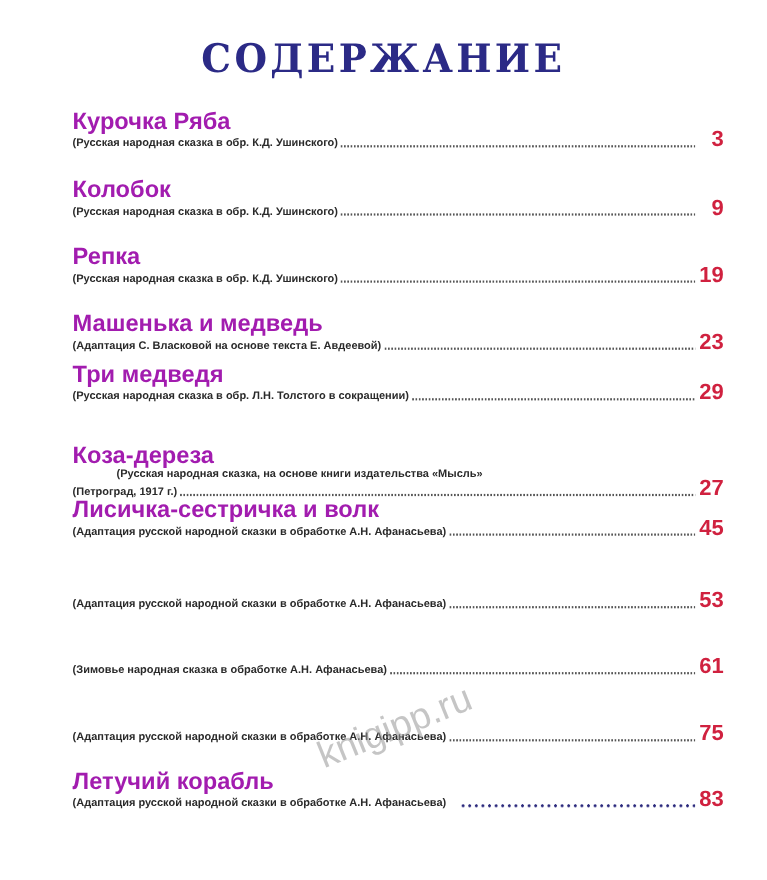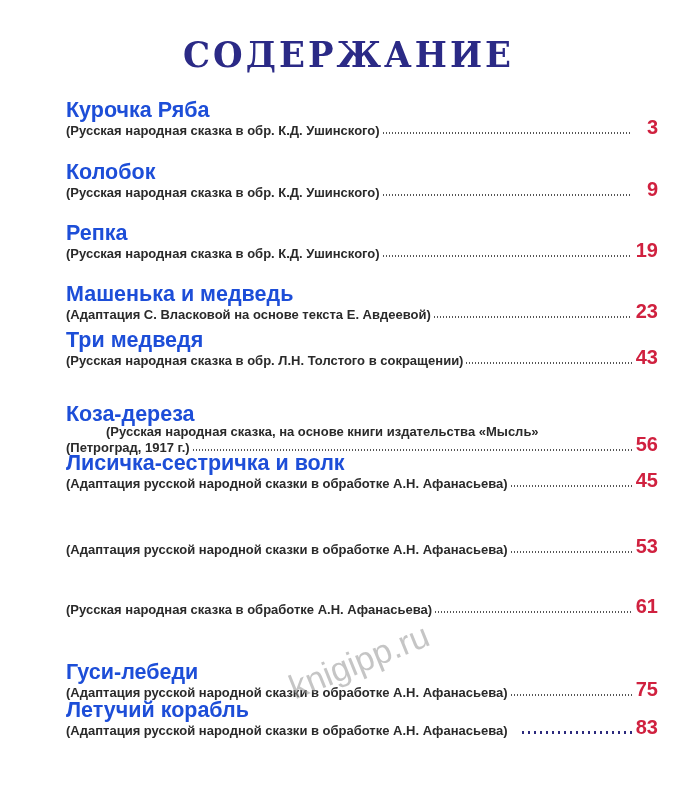--- a/index.html
+++ b/index.html
@@ -5,25 +5,25 @@
   html, body { margin:0; padding:0; background:#ffffff; }
   body { width:697px; height:800px; position:relative; overflow:hidden; font-family:"Liberation Sans", sans-serif; }
   .title {
     position:absolute; left:0; right:0; top:34px; text-align:center;
     font-family:"DejaVu Serif", serif; font-weight:bold; font-size:34px;
     letter-spacing:3px; color:#2b2a86; transform:scaleY(1.05);
   }
   .entry { position:absolute; left:66px; width:592px; }
   .e-title {
     font-family:"Liberation Sans", sans-serif; font-weight:bold;
-    font-size:21.5px; line-height:22px; color:#1d4ed8; white-space:nowrap;
+    font-size:21.5px; line-height:22px; color:#a21caf; white-space:nowrap;
   }
   .e-row { position:relative; display:flex; align-items:flex-end; height:16px; }
   .e-sub {
-    font-family:"Liberation Sans", sans-serif; font-weight:bold; font-size:13px;
+    font-family:"Liberation Sans", sans-serif; font-weight:bold; font-size:10px;
     line-height:13px; color:#2a2a2a; white-space:nowrap;
   }
   .e-sub-line1 { display:block;margin-left:40px; }
   .dots {
     flex:1; margin:0 2px 3px 2px; height:2px;
     background-image:radial-gradient(circle, #555 0.8px, transparent 1px);
     background-size:3px 2px; background-repeat:repeat-x;
   }
   .dots.big {
     height:3px; background-image:radial-gradient(circle, #2c2a7d 1.2px, transparent 1.5px);
@@ -78,31 +78,31 @@
       <span class="dots"></span>
       <span class="page">23</span>
     </div>
 </div>
 
 <div class="entry" style="top:329px">
   <div class="e-title">Три медведя</div>
   <div class="e-row">
       <span class="e-sub">(Русская народная сказка в обр. Л.Н. Толстого в сокращении)</span>
       <span class="dots"></span>
-      <span class="page">43</span>
+      <span class="page">29</span>
     </div>
 </div>
 
 <div class="entry" style="top:403px">
   <div class="e-title">Коза-дереза</div>
   <span class="e-sub e-sub-line1">(Русская народная сказка, на основе книги издательства «Мысль»</span>
   <div class="e-row">
       <span class="e-sub">(Петроград, 1917 г.)</span>
       <span class="dots"></span>
-      <span class="page">56</span>
+      <span class="page">27</span>
     </div>
 </div>
 
 <div class="entry" style="top:452px">
   <div class="e-title">Лисичка-сестричка и волк</div>
   <div class="e-row">
       <span class="e-sub">(Адаптация русской народной сказки в обработке А.Н. Афанасьева)</span>
       <span class="dots"></span>
       <span class="page">45</span>
     </div>
@@ -111,28 +111,27 @@
 <div class="entry" style="top:540px">
   <div class="e-row">
       <span class="e-sub">(Адаптация русской народной сказки в обработке А.Н. Афанасьева)</span>
       <span class="dots"></span>
       <span class="page">53</span>
     </div>
 </div>
 
 <div class="entry" style="top:600px">
   <div class="e-row">
-      <span class="e-sub">(Русская народная сказка в обработке А.Н. Афанасьева)</span>
+      <span class="e-sub">(Зимовье народная сказка в обработке А.Н. Афанасьева)</span>
       <span class="dots"></span>
       <span class="page">61</span>
     </div>
 </div>
 
 <div class="entry" style="top:661px">
-  <div class="e-title">Гуси-лебеди</div>
   <div class="e-row">
       <span class="e-sub">(Адаптация русской народной сказки в обработке А.Н. Афанасьева)</span>
       <span class="dots"></span>
       <span class="page">75</span>
     </div>
 </div>
 
 <div class="entry" style="top:699px">
   <div class="e-title">Летучий корабль</div>
   <div class="e-row">

